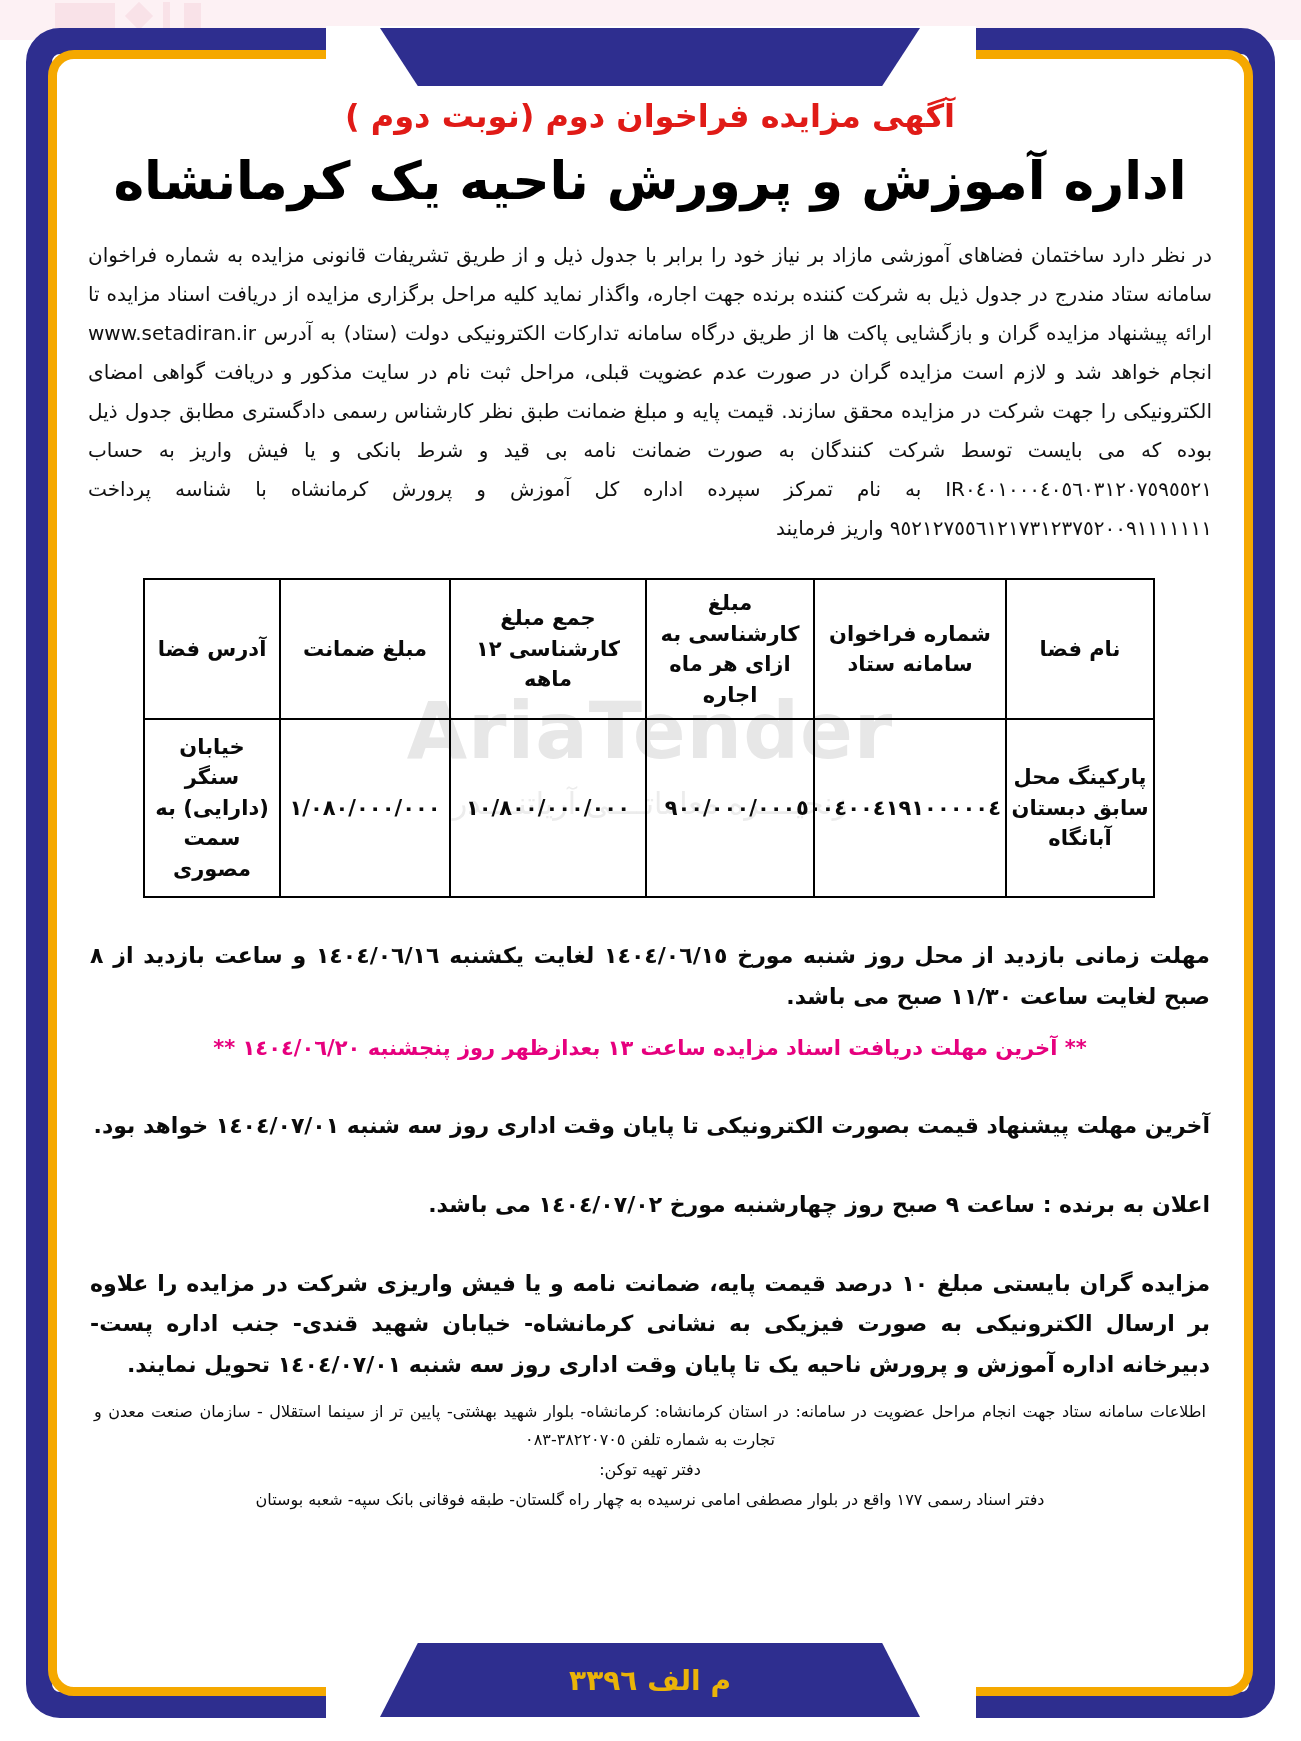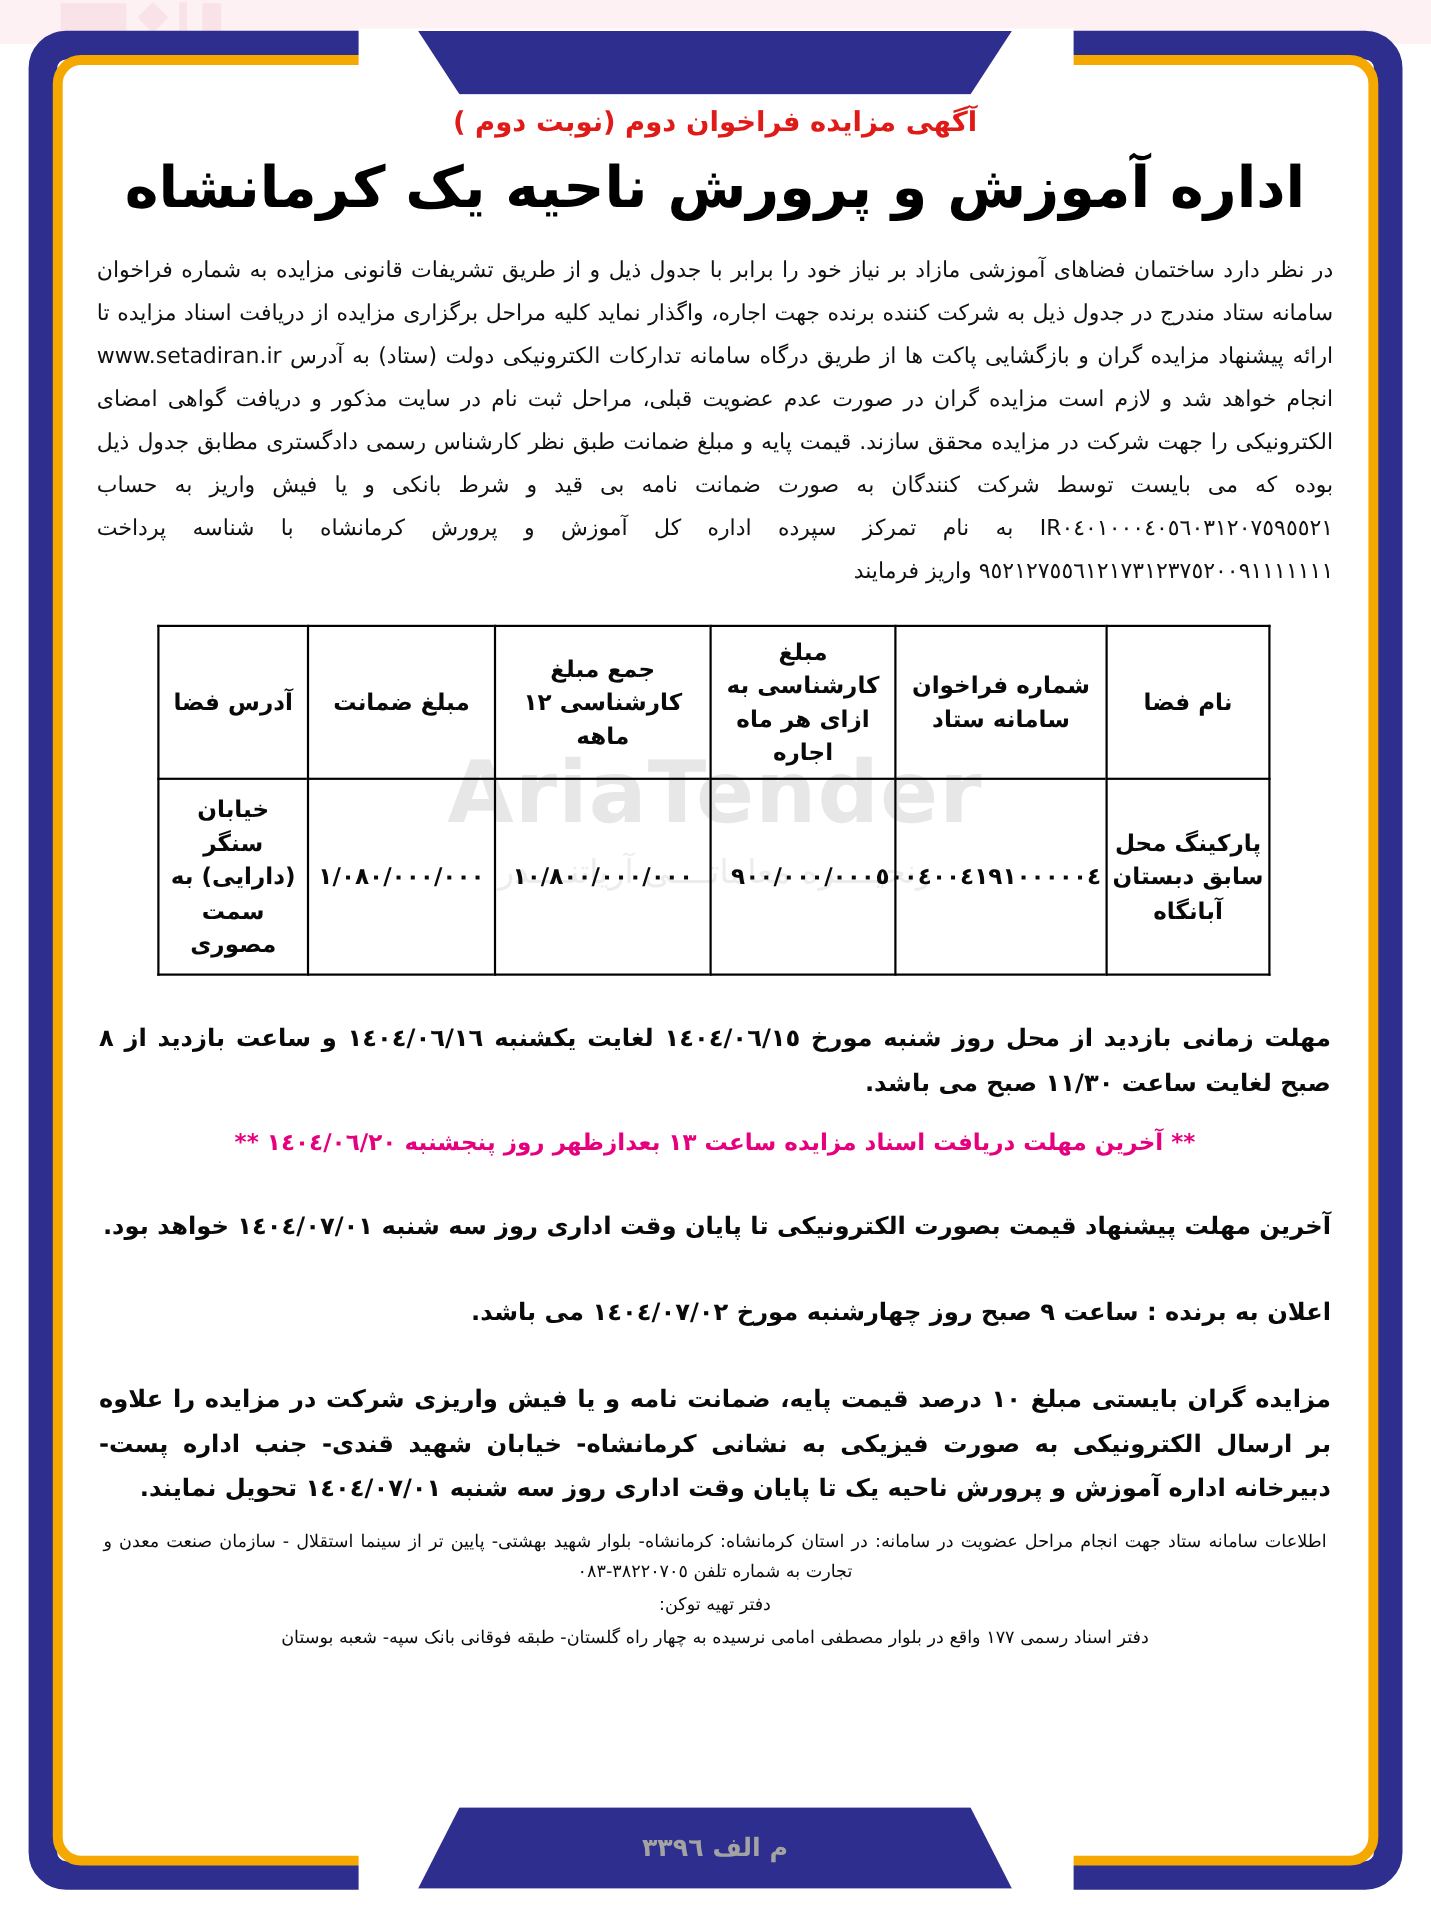--- a/index.html
+++ b/index.html
@@ -112,41 +112,41 @@
     left: 380px;
     width: 540px;
     height: 74px;
     background: #2e2e8f;
     clip-path: polygon(7% 0, 93% 0, 100% 100%, 0 100%);
     display: flex;
     align-items: center;
     justify-content: center;
   }
   .banner-bottom .code {
-    color: #a3a3a3;
-    font-size: 23px;
+    color: #eab308;
+    font-size: 28px;
     font-weight: bold;
     letter-spacing: 1px;
     font-family: "DejaVu Sans", sans-serif;
   }
 
   
   .content {
     position: absolute;
     top: 92px;
     left: 80px;
     width: 1140px;
     height: 1520px;
     direction: rtl;
     text-align: center;
   }
 
   .subtitle {
     color: #e01b17;
-    font-size: 25px;
+    font-size: 32px;
     font-weight: bold;
     letter-spacing: -0.3px;
     margin: 0 0 6px 0;
     line-height: 1.5;
   }
   .maintitle {
     color: #000000;
     font-size: 52px;
     font-weight: bold;
     margin: 2px 0 20px 0;

